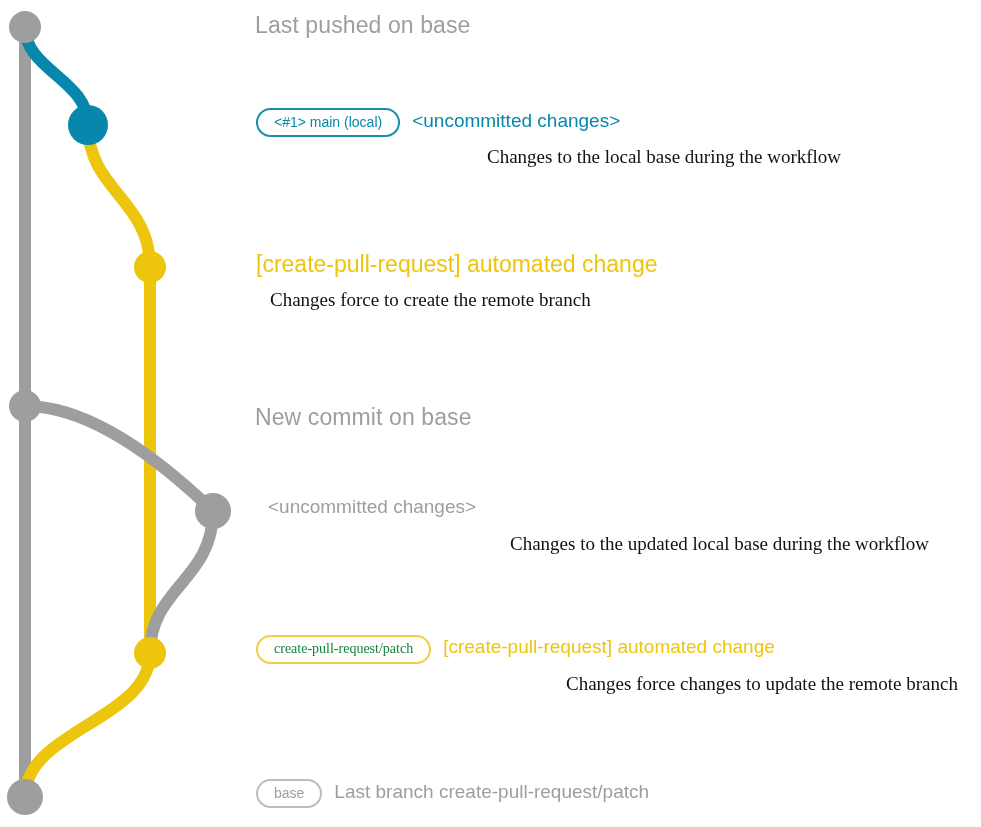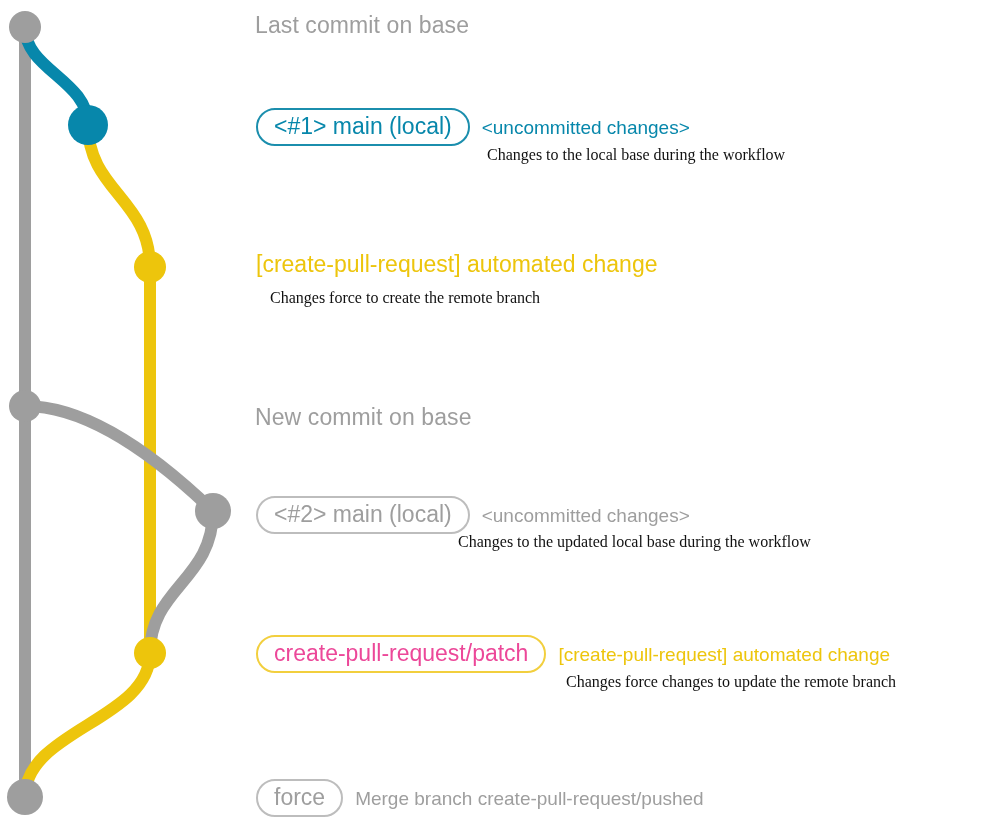--- a/index.html
+++ b/index.html
@@ -38,28 +38,28 @@
     font-family: "Liberation Sans", sans-serif;
     letter-spacing: 0.1px;
   }
 
   
   .pill {
     display: inline-block;
     border: 2px solid #999999;
     border-radius: 999px;
     padding: 5px 16px 6px 16px;
-    font-size: 23px;
+    font-size: 14px;
     line-height: 1;
     color: #9e9e9e;
     background: #ffffff;
     font-family: "Liberation Sans", sans-serif;
   }
   .pill.teal   { border-color: #1b8ead; color: #0787ab; }
-  .pill.yellow { border-color: #f2cf3e; color: #ec4899; }
+  .pill.yellow { border-color: #f2cf3e; color: #15803d; font-family: Liberation Serif, serif; }
   .pill.gray   { border-color: #bdbdbd; color: #9e9e9e; }
 
   
   .subject {
     font-size: 19px;
     font-family: "Liberation Sans", sans-serif;
     margin-left: 12px;
   }
   .subject.teal   { color: #0787ab; }
   .subject.yellow { color: #edc50c; }
@@ -69,21 +69,21 @@
   .subject-standalone {
     font-size: 23px;
     font-family: "Liberation Sans", sans-serif;
   }
   .subject-standalone.yellow { color: #edc50c; }
 
   
   .desc {
     position: absolute;
     font-family: "Liberation Serif", "DejaVu Serif", serif;
-    font-size: 16px;
+    font-size: 19px;
     color: #111111;
     white-space: nowrap;
   }
 </style>
 </head>
 <body>
 
 <svg id="graph-svg" viewBox="0 0 981 827" aria-hidden="true">
 
   <path d="M 25 27 L 25 797" fill="none" stroke="#9e9e9e" stroke-width="12" stroke-linecap="round"></path>
@@ -103,46 +103,45 @@
   <circle cx="25" cy="27" r="16" fill="#9e9e9e"></circle>
   <circle cx="88" cy="125" r="20" fill="#0787ab"></circle>
   <circle cx="150" cy="267" r="16" fill="#edc50c"></circle>
   <circle cx="25" cy="406" r="16" fill="#9e9e9e"></circle>
   <circle cx="213" cy="511" r="18" fill="#9e9e9e"></circle>
   <circle cx="150" cy="653" r="16" fill="#edc50c"></circle>
   <circle cx="25" cy="797" r="18" fill="#9e9e9e"></circle>
 </svg>
 
 <div class="row" style="left:255px; top:12px;">
-  <span class="heading">Last commit on base</span>
+  <span class="heading">Last pushed on base</span>
 </div>
 
 <div class="row" style="left:256px; top:108px;">
   <span class="pill teal">&lt;#1&gt; main (local)</span>
   <span class="subject teal">&lt;uncommitted changes&gt;</span>
 </div>
 <div class="desc" style="left:487px; top:146px;">Changes to the local base during the workflow</div>
 
 <div class="row" style="left:256px; top:251px;">
   <span class="subject-standalone yellow">[create-pull-request] automated change</span>
 </div>
 <div class="desc" style="left:270px; top:289px;">Changes force to create the remote branch</div>
 
 <div class="row" style="left:255px; top:404px;">
   <span class="heading">New commit on base</span>
 </div>
 
 <div class="row" style="left:256px; top:496px;">
-  <span class="pill gray">&lt;#2&gt; main (local)</span>
   <span class="subject gray">&lt;uncommitted changes&gt;</span>
 </div>
-<div class="desc" style="left:458px; top:533px;">Changes to the updated local base during the workflow</div>
+<div class="desc" style="left:510px; top:533px;">Changes to the updated local base during the workflow</div>
 
 <div class="row" style="left:256px; top:635px;">
   <span class="pill yellow">create-pull-request/patch</span>
   <span class="subject yellow">[create-pull-request] automated change</span>
 </div>
 <div class="desc" style="left:566px; top:673px;">Changes force changes to update the remote branch</div>
 
 <div class="row" style="left:256px; top:779px;">
-  <span class="pill gray">force</span>
-  <span class="subject gray">Merge branch create-pull-request/pushed</span>
+  <span class="pill gray">base</span>
+  <span class="subject gray">Last branch create-pull-request/patch</span>
 </div>
 
 </body></html>

